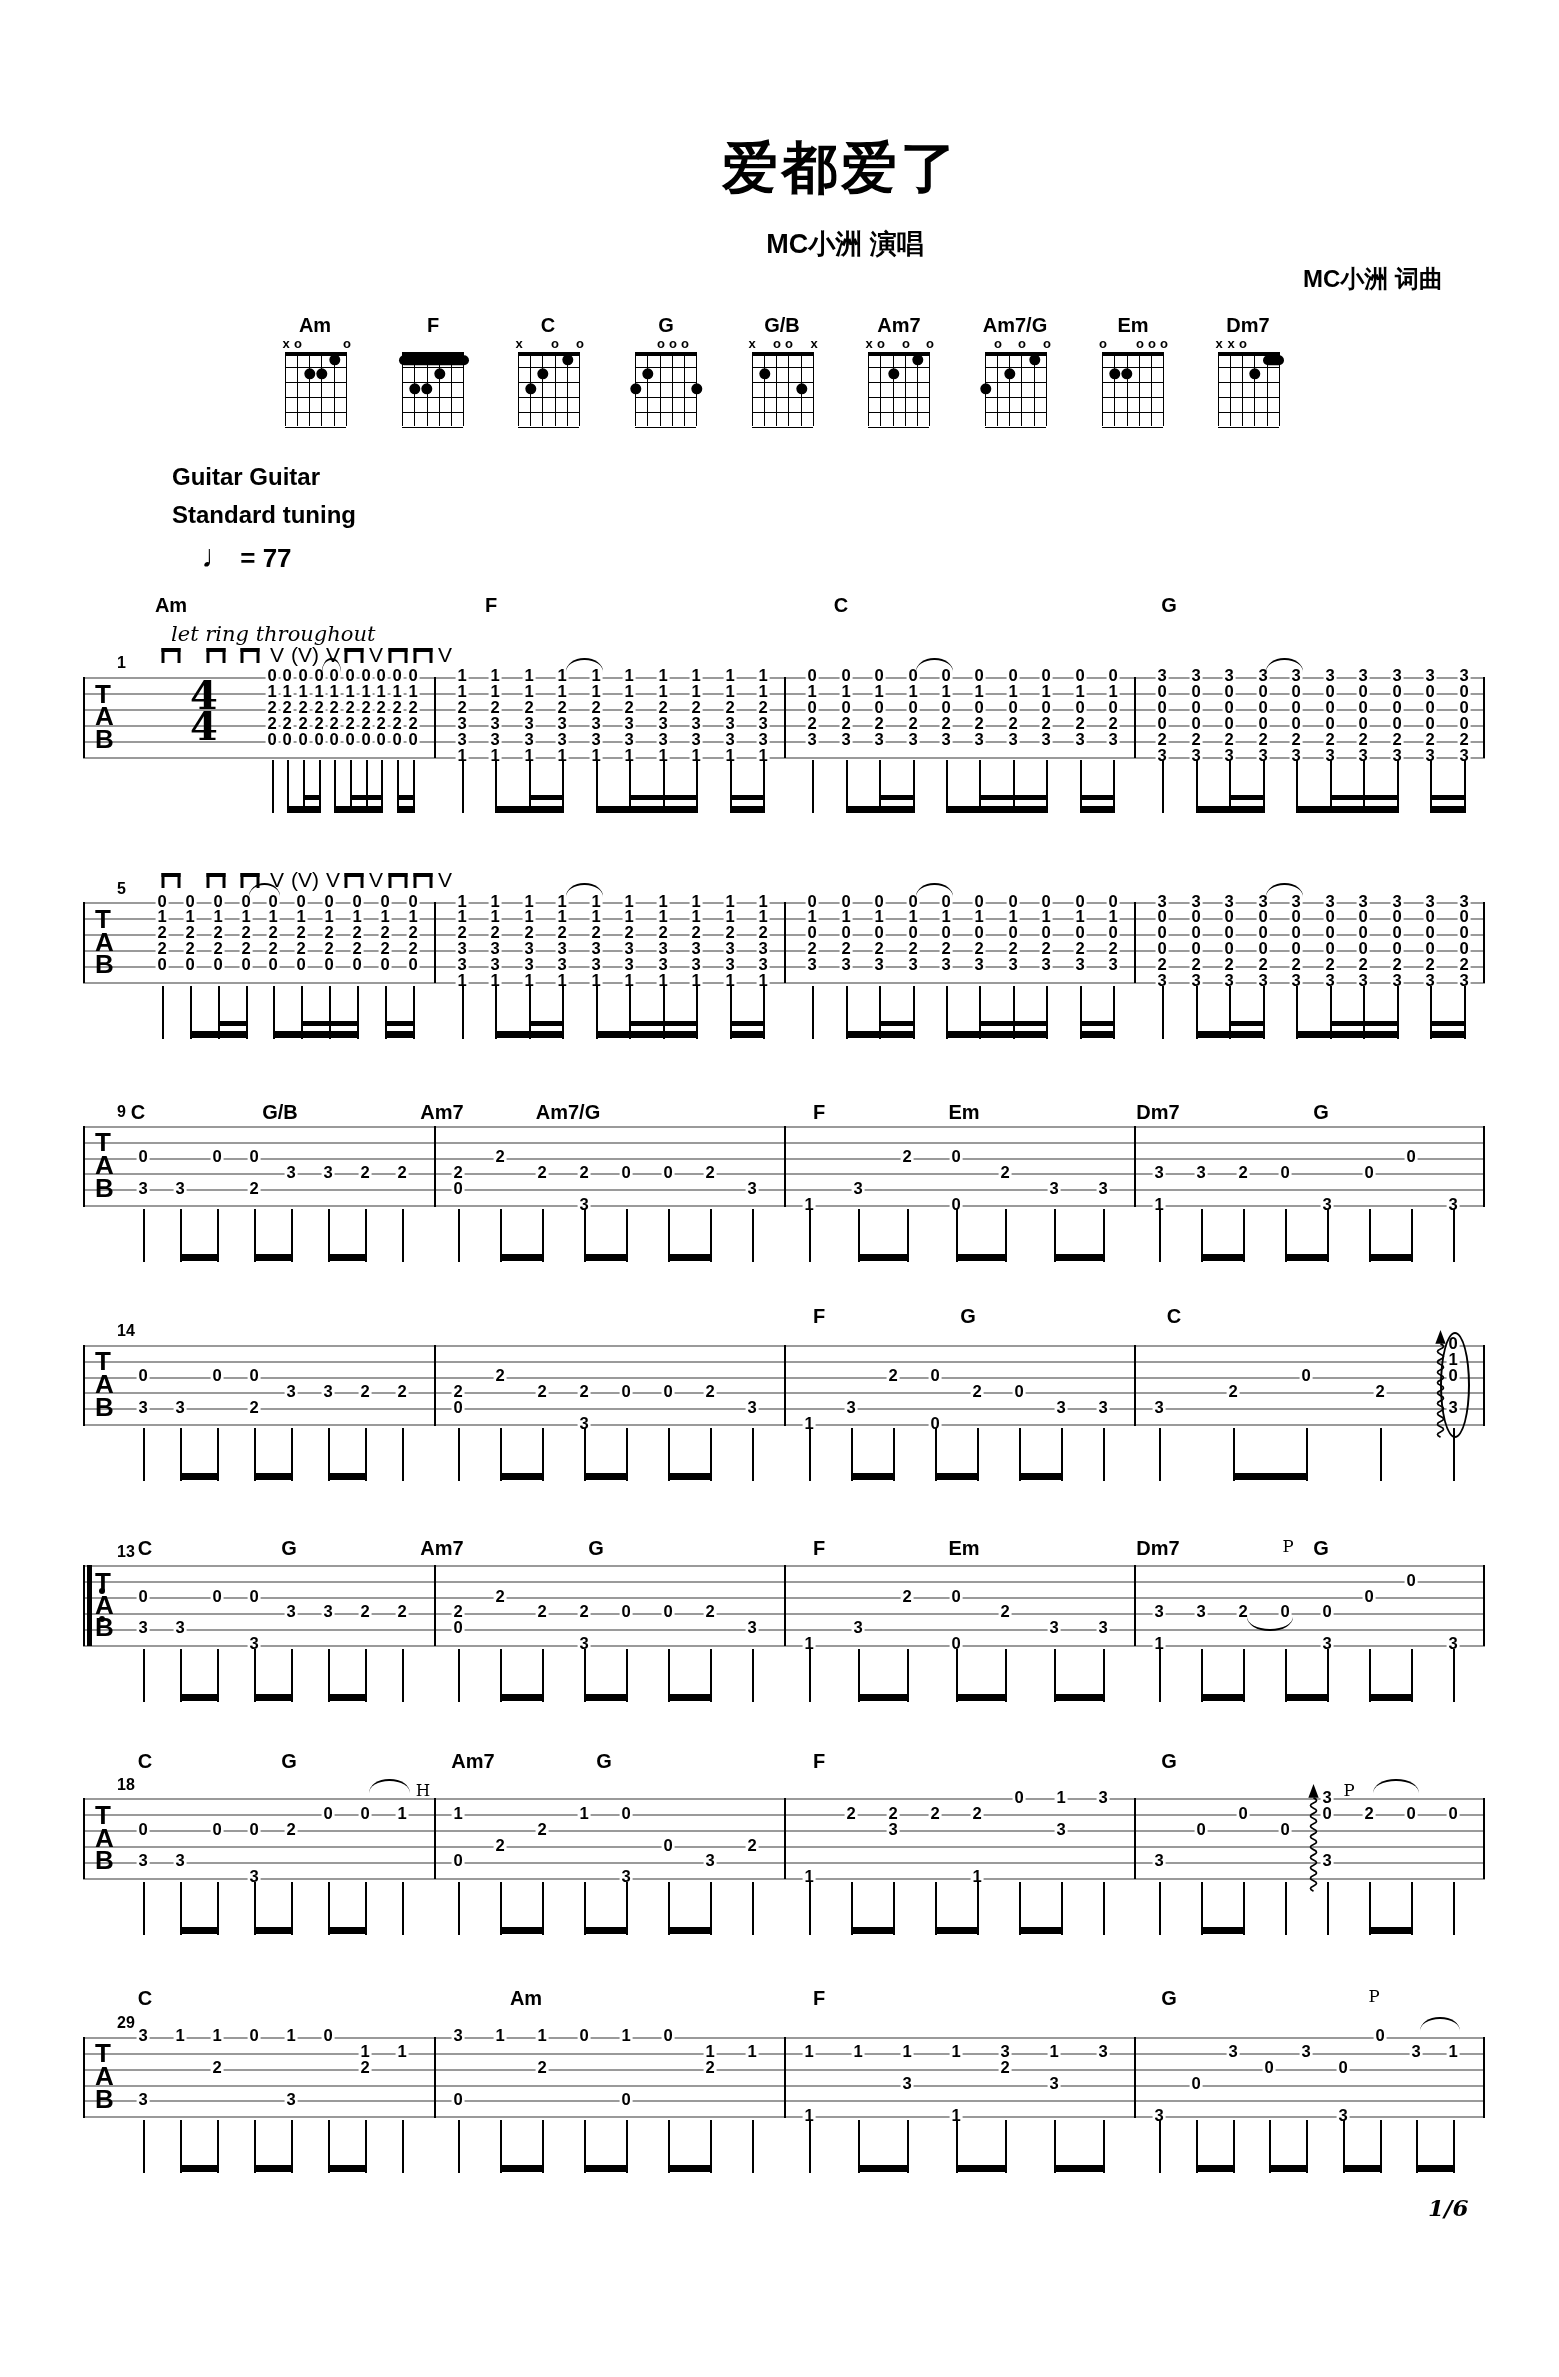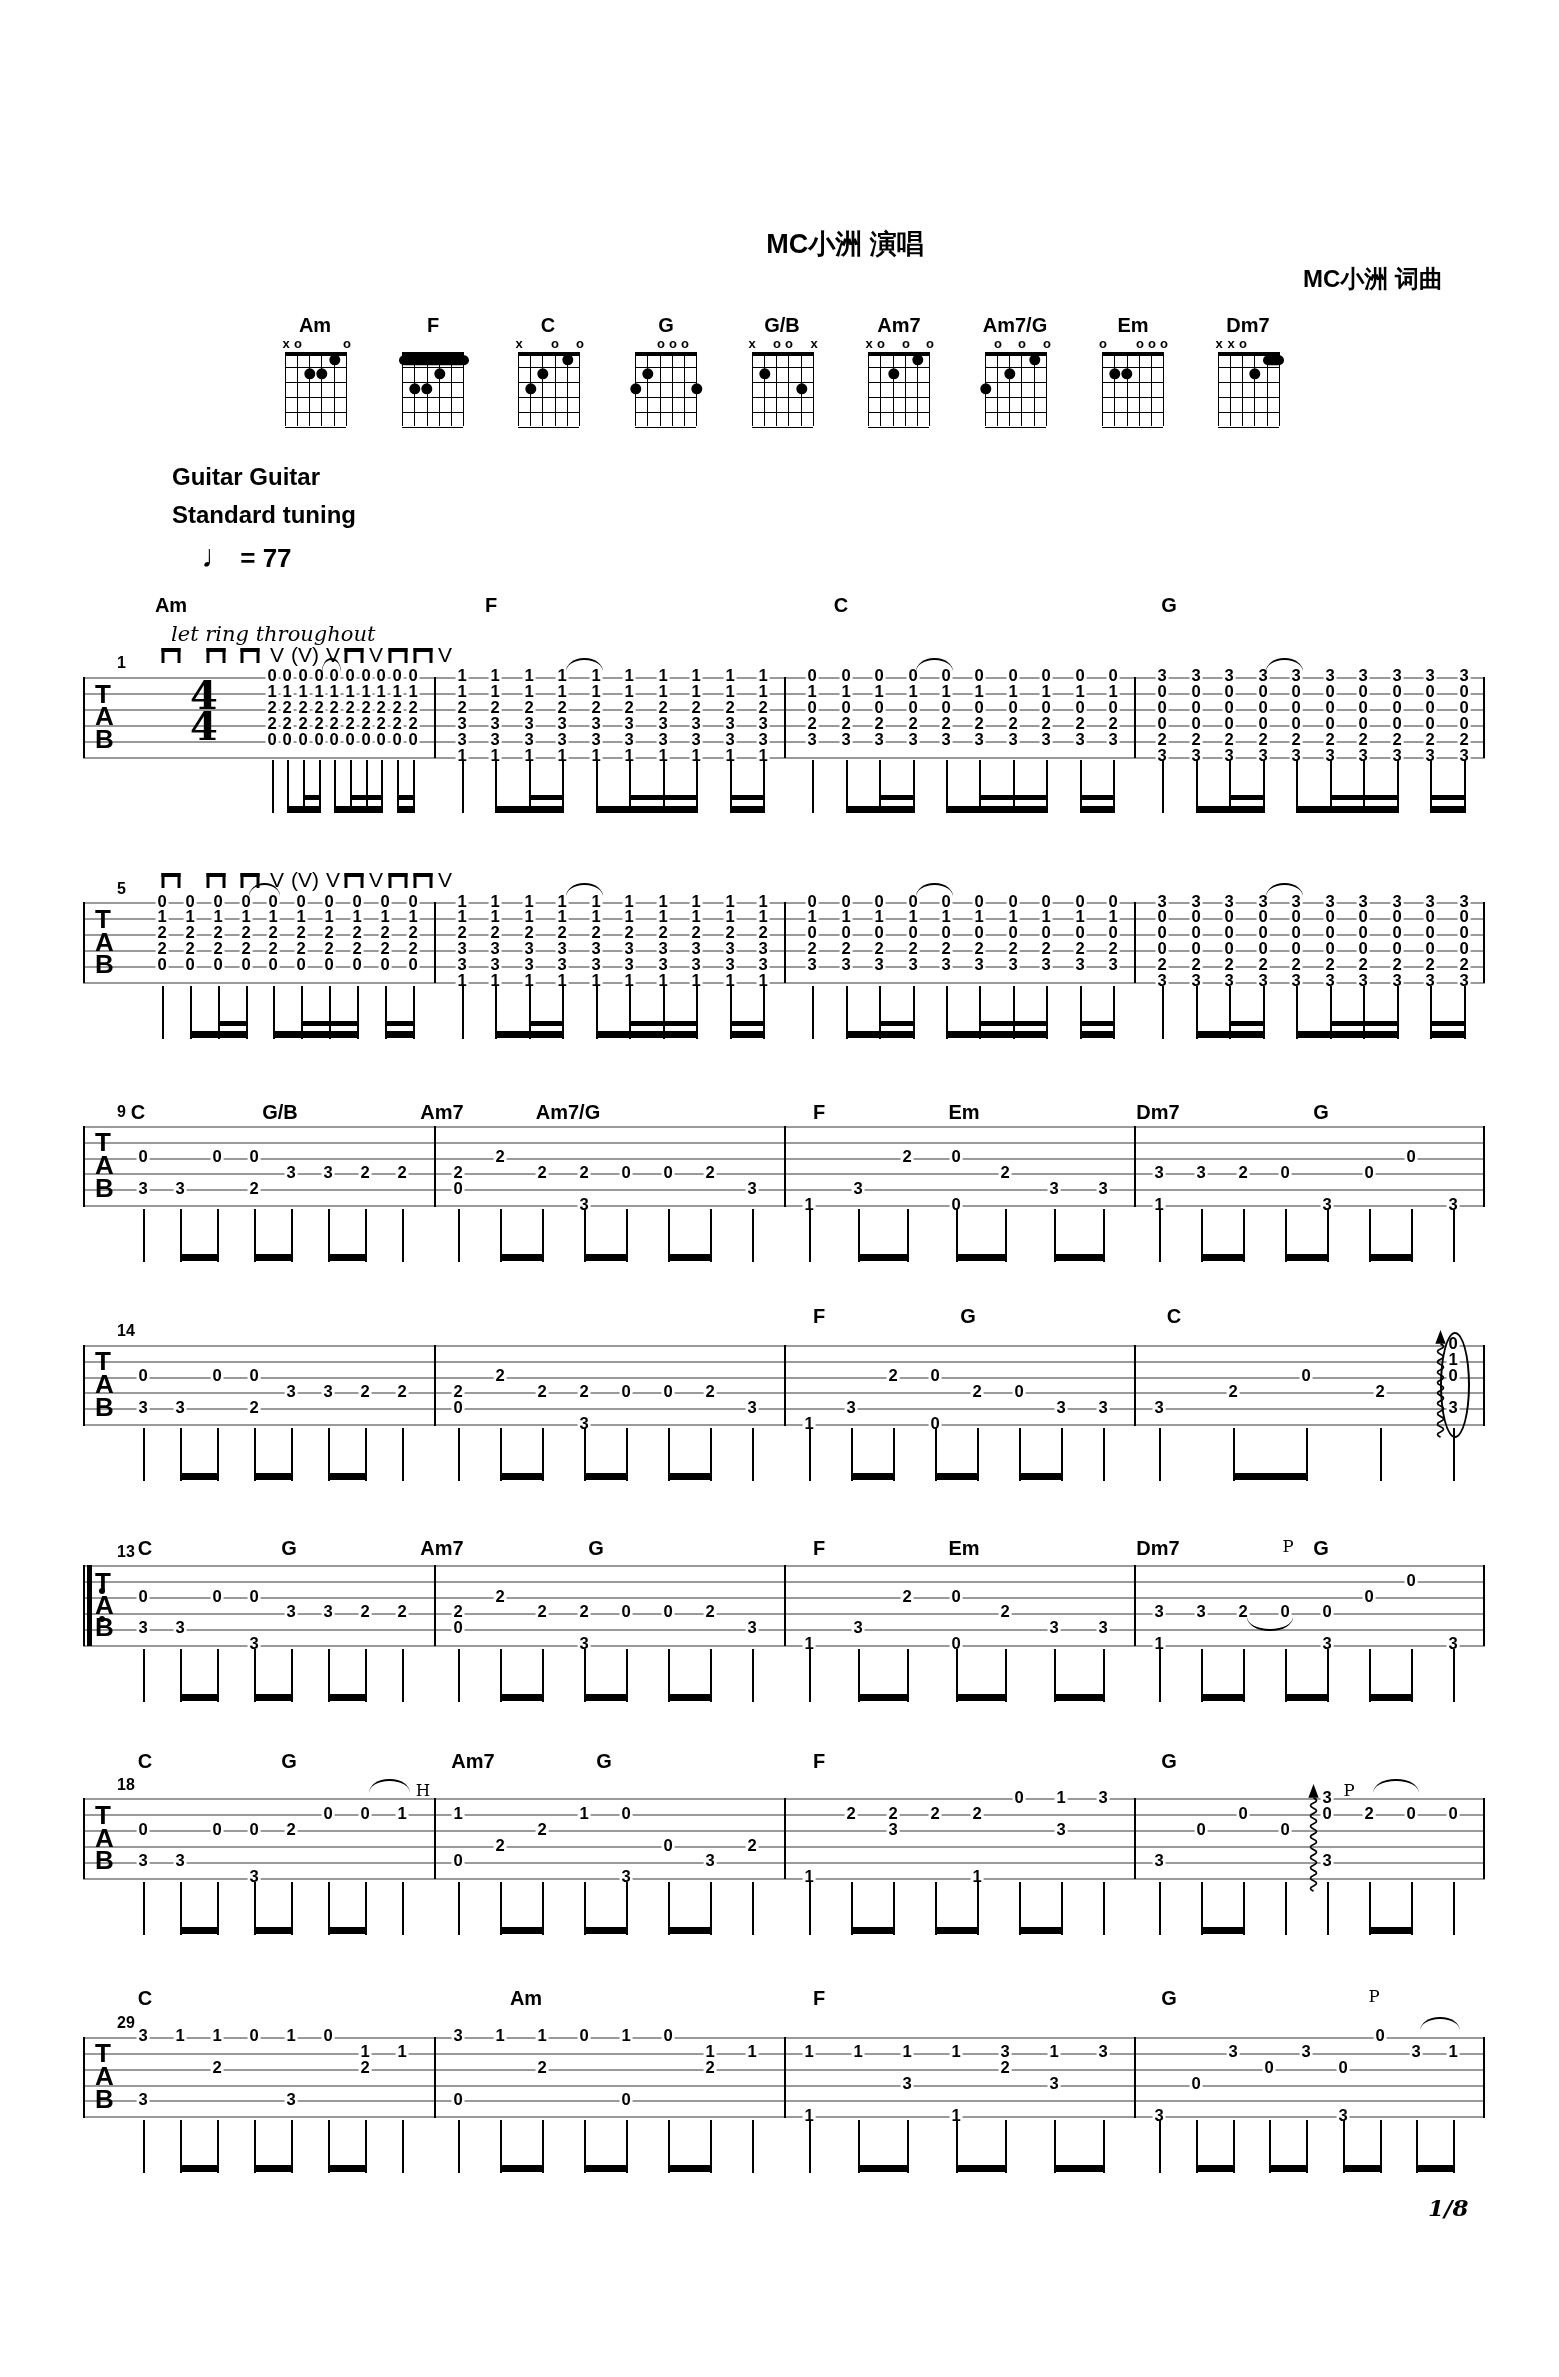--- a/index.html
+++ b/index.html
@@ -36,28 +36,29 @@
   .arc{height:12.3px;border-top:2.2px solid #000;border-radius:50% 50% 0 0/100% 100% 0 0;}
   .arcb{height:12.3px;border-bottom:2.2px solid #000;border-radius:0 0 50% 50%/0 0 100% 100%;}
   .ellipse{border:2.2px solid #000;border-radius:50%;}
   .strum-d{width:13px;height:11.4px;border-top:4.4px solid #000;border-left:3.5px solid #000;border-right:3.5px solid #000;transform:translateX(-50%);}
   .strum-u{font-size:21px;font-weight:normal;transform:translateX(-50%);line-height:1;}
 </style>
 </head>
 <body>
 
 <div id="page">
+  <div id="title" class="abs">爱都爱了</div>
   <div id="subtitle" class="abs">MC小洲 演唱</div>
   <div id="credit" class="abs">MC小洲 词曲</div>
   <div id="chord-row"></div>
   <div id="instrument" class="abs">Guitar Guitar</div>
   <div id="tuning" class="abs">Standard tuning</div>
   <div id="tempo" class="abs"><span class="note">♩</span> <span>= 77</span></div>
   <div id="tab-area"></div>
-  <div id="pagenum" class="abs">1/8</div>
+  <div id="pagenum" class="abs">1/6</div>
 <div class="abs chordname" style="left: 315px; top: 314px;">Am</div>
     <div class="abs gridline" style="left: 285px; top: 352px; width: 61px; height: 4.4px;"></div>
     <div class="abs gridline" style="left: 285px; top: 367px; width: 61px; height: 1.3px;"></div>
     <div class="abs gridline" style="left: 285px; top: 382px; width: 61px; height: 1.3px;"></div>
     <div class="abs gridline" style="left: 285px; top: 397px; width: 61px; height: 1.3px;"></div>
     <div class="abs gridline" style="left: 285px; top: 412px; width: 61px; height: 1.3px;"></div>
     <div class="abs gridline" style="left: 285px; top: 427px; width: 61px; height: 1.3px;"></div>
     <div class="abs gridline" style="left: 285px; top: 352px; width: 1.3px; height: 74px;"></div>
     <div class="abs mark" style="left: 286px; top: 336px;">x</div>
     <div class="abs gridline" style="left: 297px; top: 352px; width: 1.3px; height: 74px;"></div>

